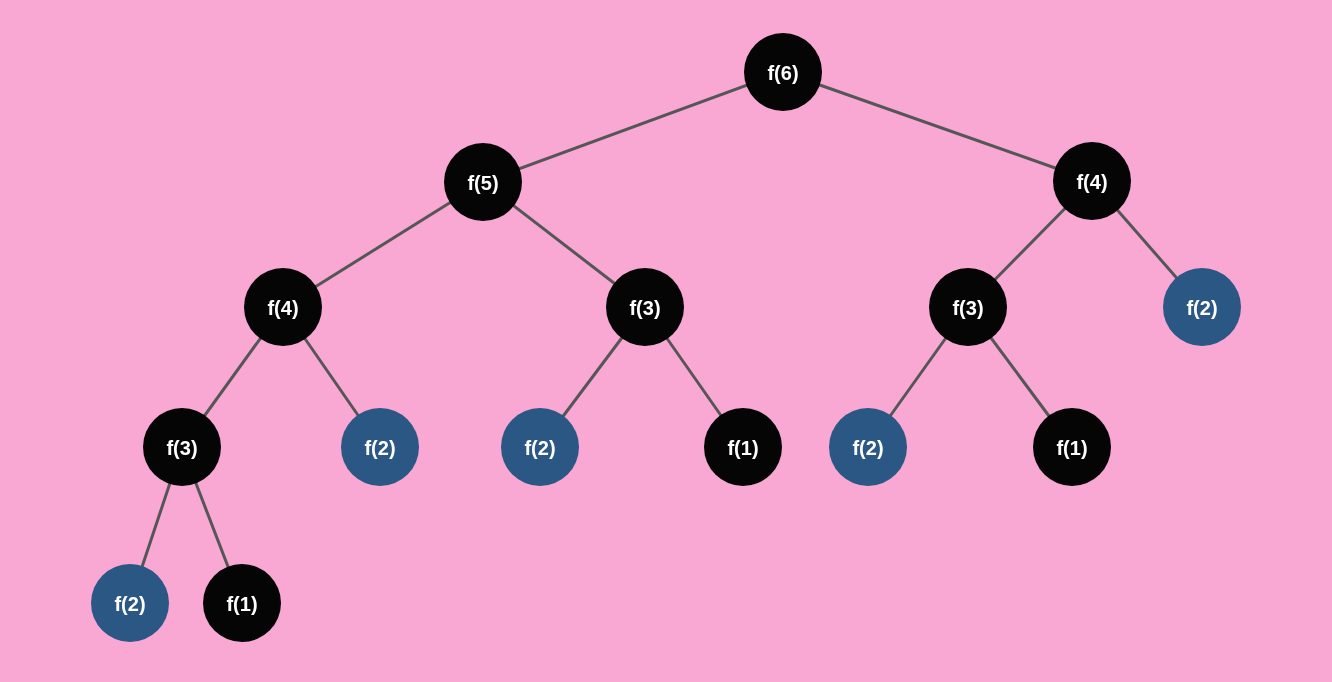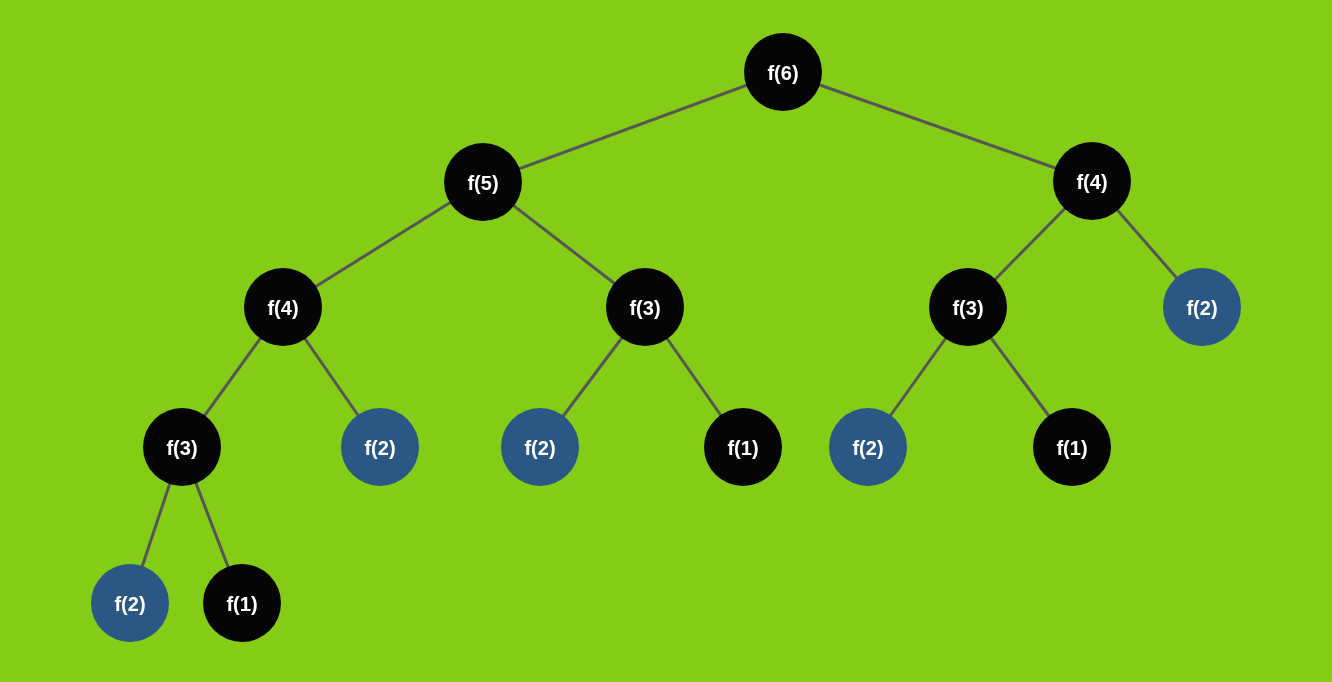--- a/index.html
+++ b/index.html
@@ -9,21 +9,21 @@
   }
   body {
     width: 1332px;
     height: 682px;
     overflow: hidden;
   }
   .canvas {
     position: relative;
     width: 1332px;
     height: 682px;
-    background: #84cc16;
+    background: #f9a8d4;
   }
   svg.tree {
     display: block;
     width: 1332px;
     height: 682px;
   }
   svg.tree line {
     stroke-width: 3;
     stroke-linecap: round;
   }

